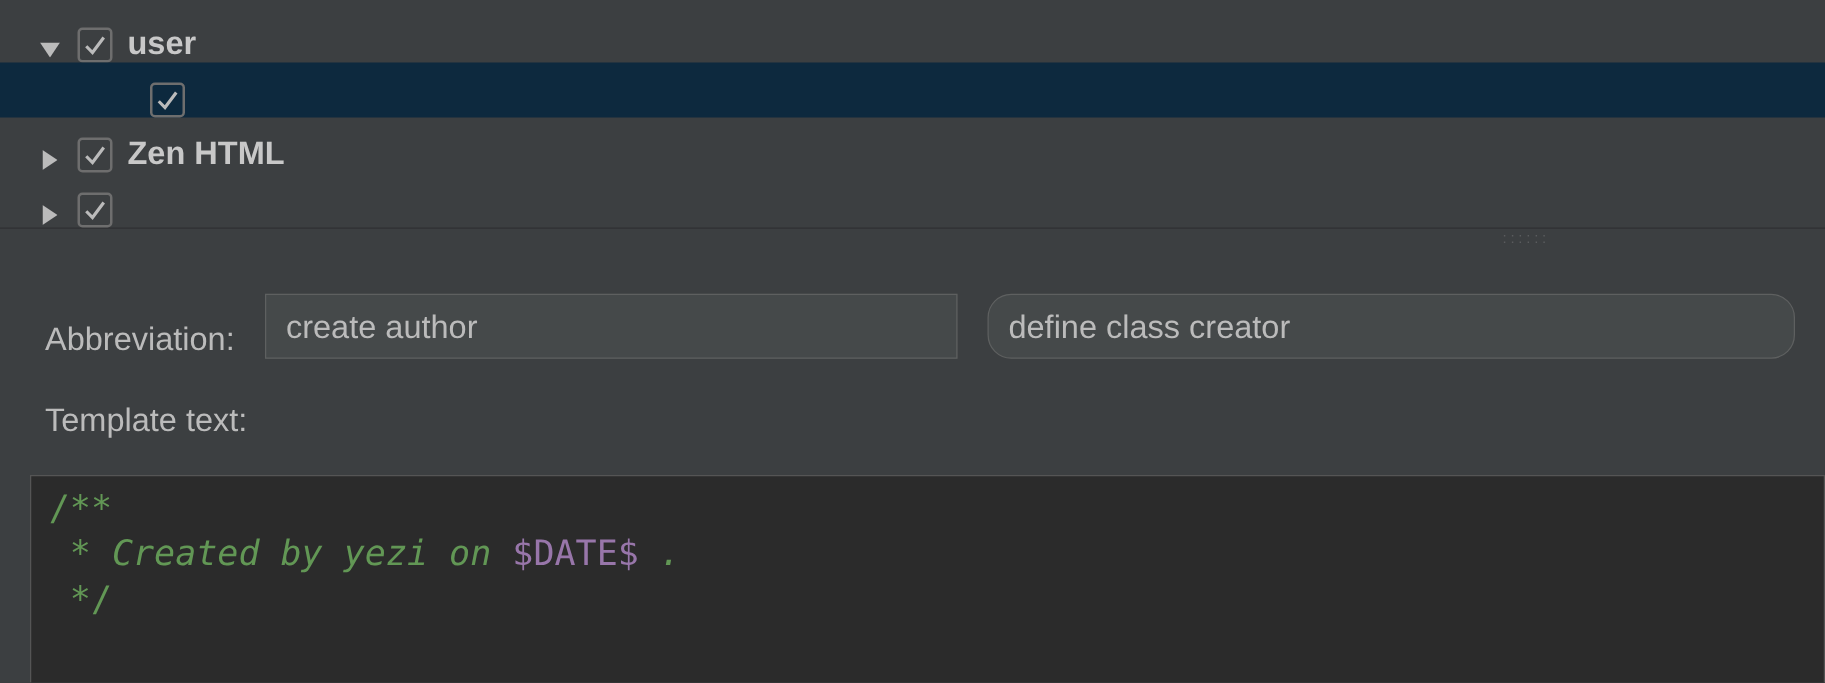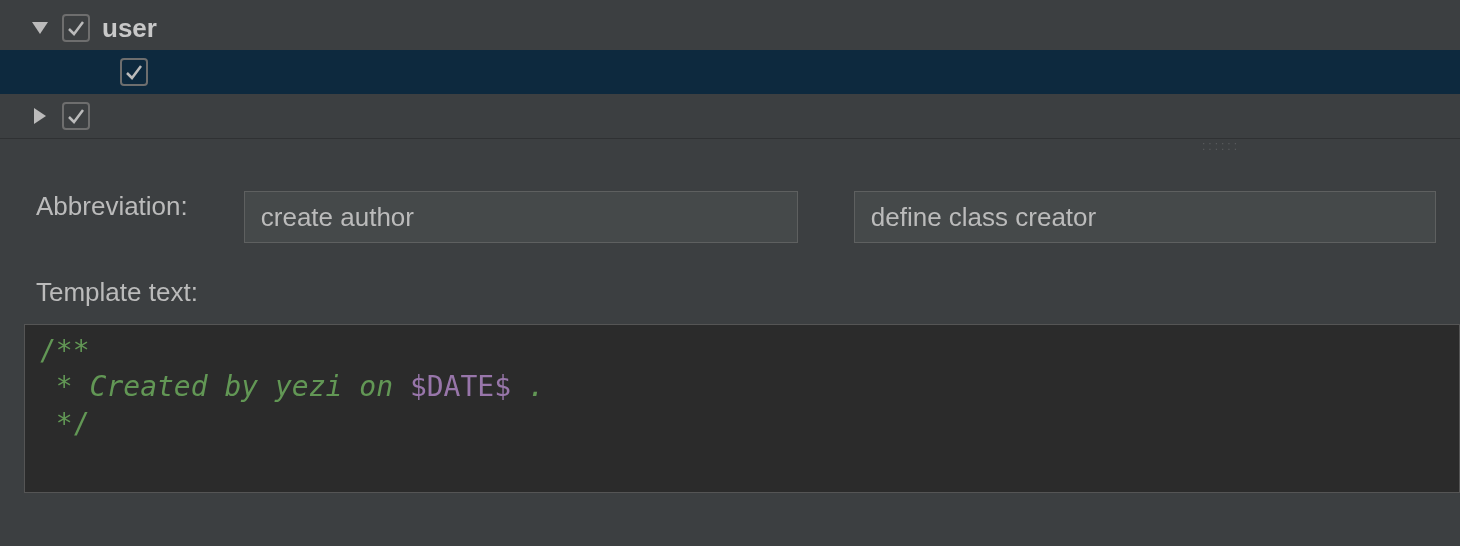--- a/index.html
+++ b/index.html
@@ -12,21 +12,21 @@
     color: #bbbbbb;
     overflow: hidden;
   }
   .tree {
     padding-top: 6px;
     padding-left: 30px;
     border-bottom: 1px solid #2f3133;
   }
   .tree-row {
     display: flex;
-    align-items: center;
+    align-items: flex-end;
     height: 44px;
     gap: 12px;
     position: relative;
   }
   .tree-row.child {
     padding-left: 90px;
   }
   .tree-row.selected {
     background: #0d293e;
     margin-left: -30px;
@@ -70,42 +70,41 @@
     letter-spacing: 3px;
     padding-right: 220px;
     height: 18px;
     line-height: 14px;
   }
   .form {
     padding: 34px 24px 0 36px;
   }
   .form-row {
     display: flex;
-    align-items: flex-start;
-    gap: 40px;
+    align-items: flex-end;
+    gap: 24px;
     margin-bottom: 34px;
   }
   .form-label {
     color: #bbbbbb;
     white-space: nowrap;
   }
   .text-input {
     background: #45494a;
     border: 1px solid #5e6060;
     color: #bbbbbb;
     font-family: inherit;
     font-size: 26px;
     height: 52px;
     padding: 16px 16px;
     outline: none;
-    margin-left: 16px;
   }
   .text-input.abbrev { width: 554px; }
-  .text-input.descr { flex: 1; min-width: 100px; }
-  .template-label { margin-bottom: 16px; }
+  .text-input.descr { flex: 1; min-width: 100px; border-radius: 19px; }
+  .template-label { margin-bottom: 28px; }
   .code {
     background: #2b2b2b;
     border: 1px solid #555555;
     font-family: "Menlo", "Consolas", "DejaVu Sans Mono", monospace;
     font-size: 28px;
     line-height: 1.3;
     padding: 8px 14px 20px 14px;
     white-space: pre;
     color: #629755;
     margin-left: -12px;
@@ -137,20 +136,33 @@
   </div>
 
   <div class="tree-row child selected">
     <span class="chk">
       <svg width="20" height="20" viewBox="0 0 20 20">
           <polyline points="3,11 8,16 17,4" fill="none" stroke="#bbbbbb" stroke-width="2.5"></polyline>
         </svg>
     </span>
   </div>
 
+  <div class="tree-row">
+    <span class="disclosure">
+      <svg width="12" height="16" viewBox="0 0 12 16">
+          <polygon points="0,0 12,8 0,16" fill="#bbbbbb"></polygon>
+        </svg>
+    </span>
+    <span class="chk">
+      <svg width="20" height="20" viewBox="0 0 20 20">
+          <polyline points="3,11 8,16 17,4" fill="none" stroke="#bbbbbb" stroke-width="2.5"></polyline>
+        </svg>
+    </span>
+    <span class="tree-label">Zen HTML</span>
+  </div>
 
   <div class="tree-row">
     <span class="disclosure">
       <svg width="12" height="16" viewBox="0 0 12 16">
           <polygon points="0,0 12,8 0,16" fill="#bbbbbb"></polygon>
         </svg>
     </span>
     <span class="chk">
       <svg width="20" height="20" viewBox="0 0 20 20">
           <polyline points="3,11 8,16 17,4" fill="none" stroke="#bbbbbb" stroke-width="2.5"></polyline>

